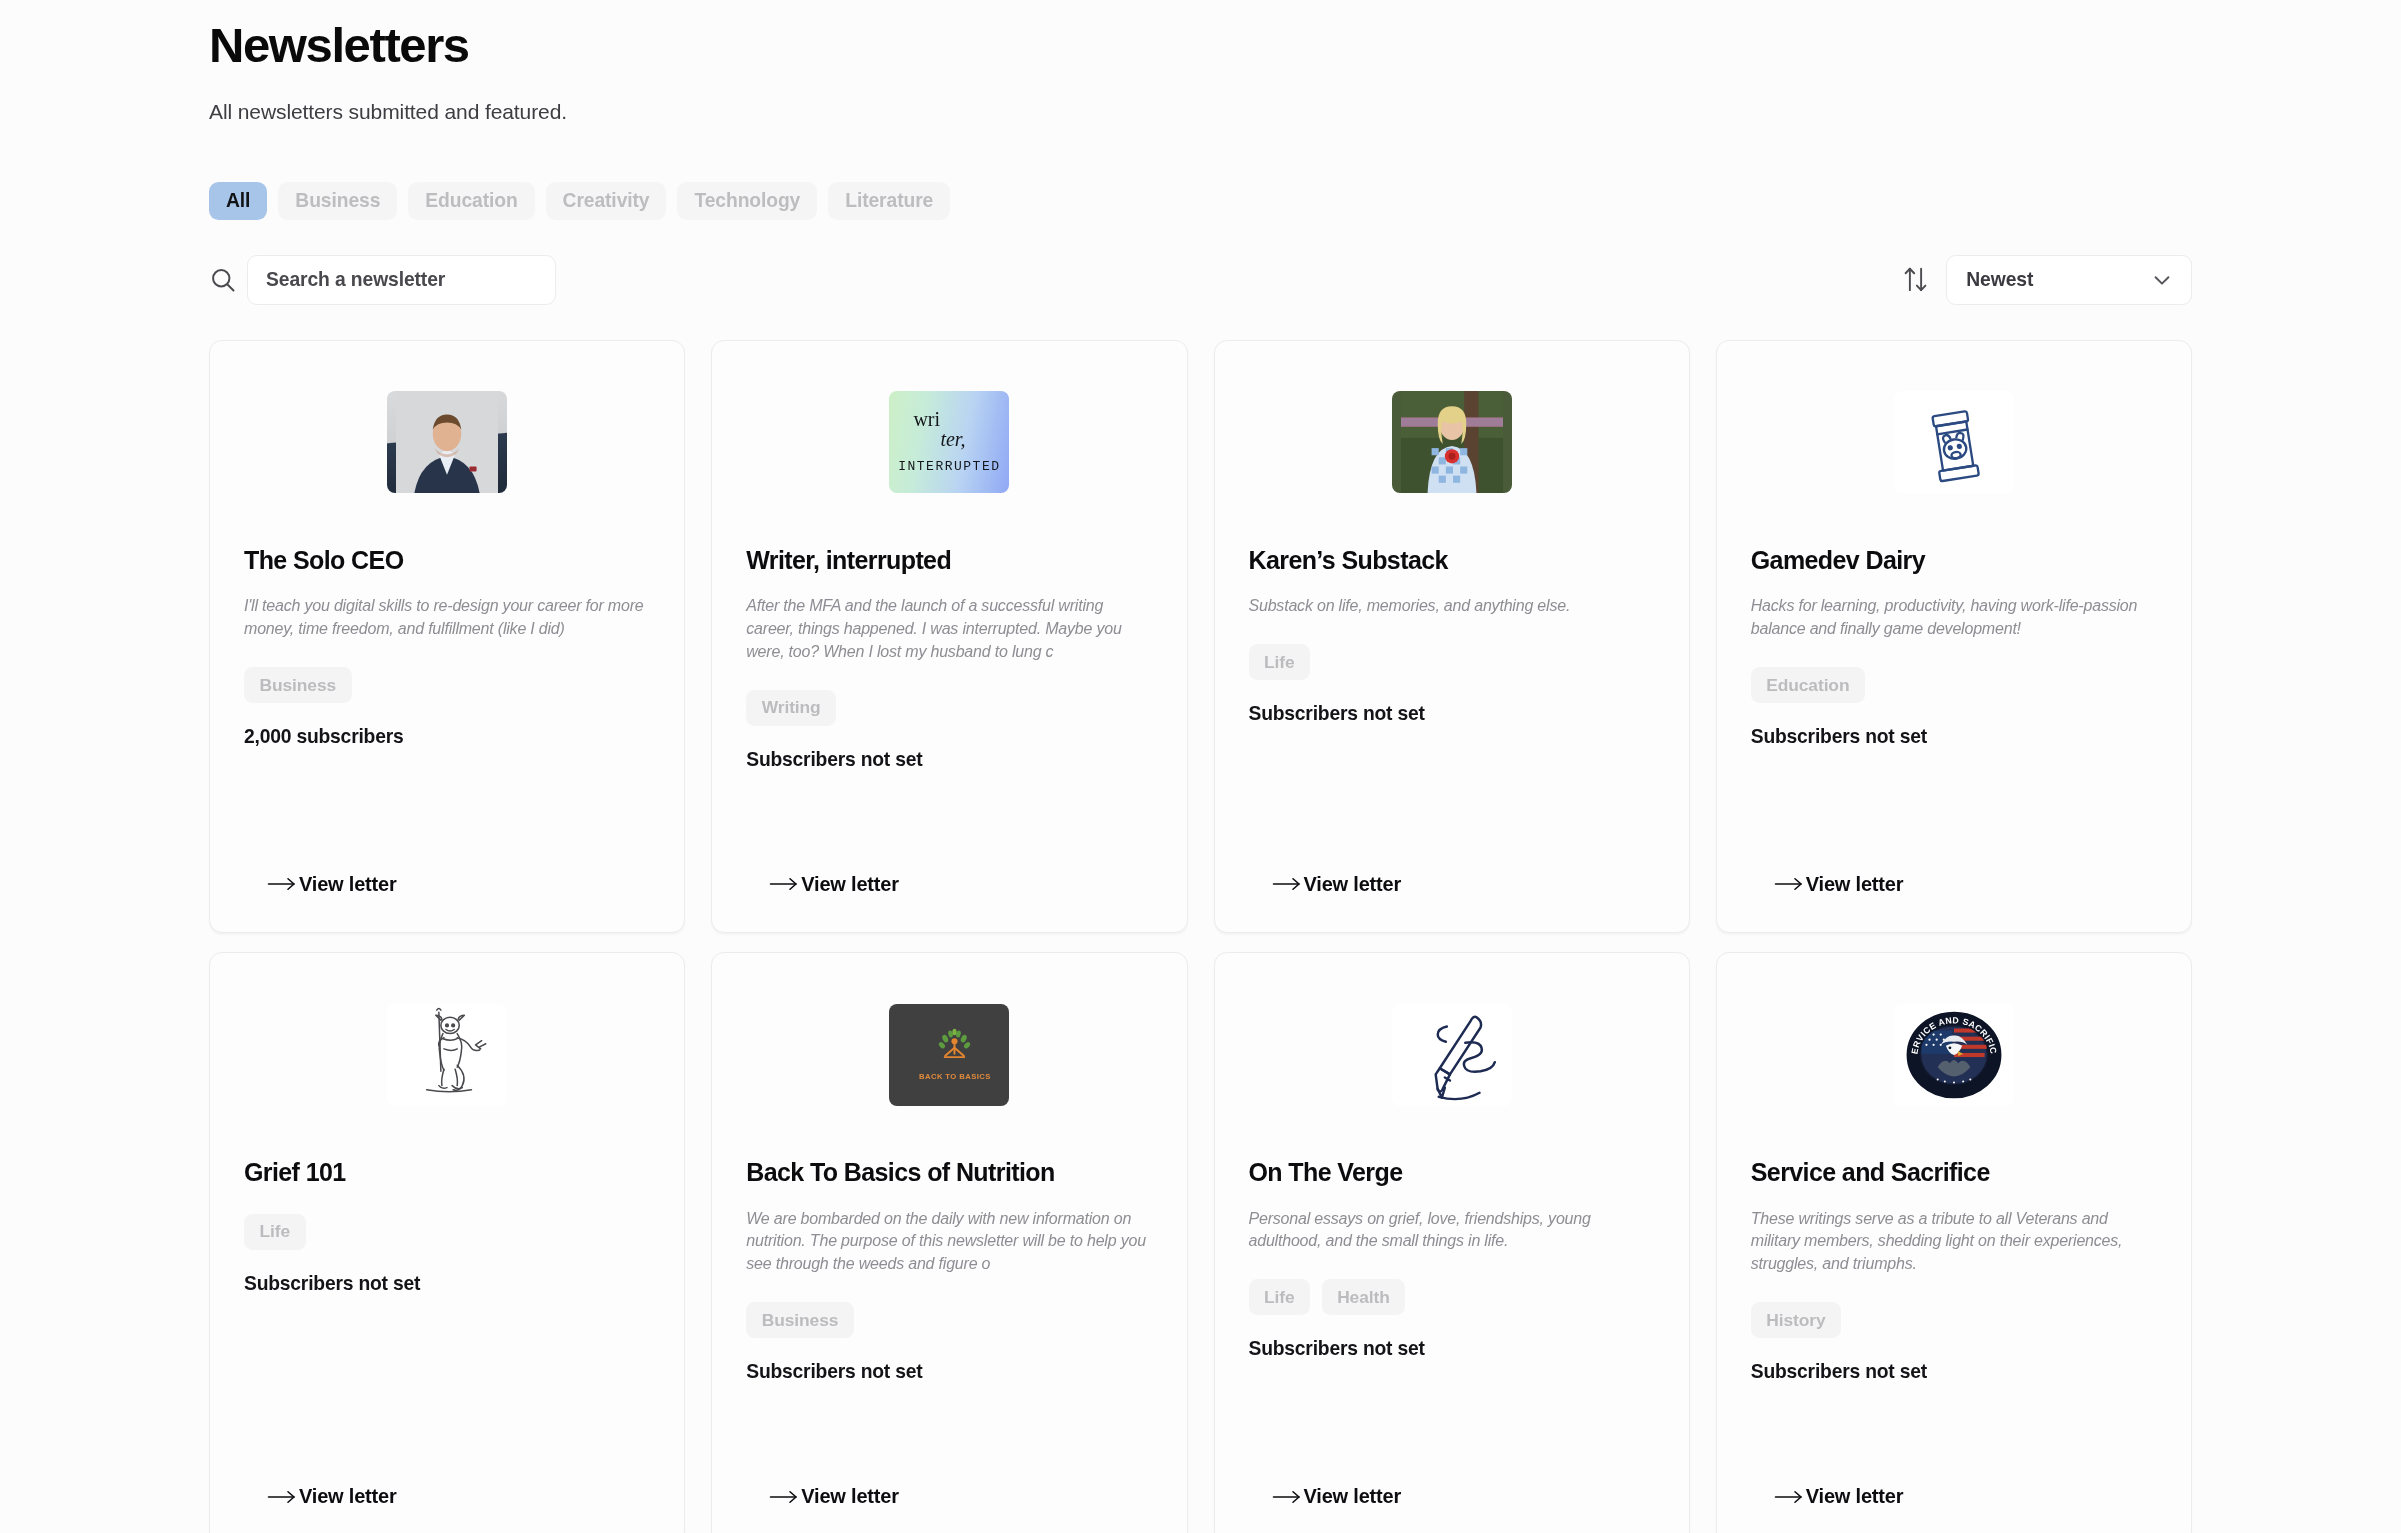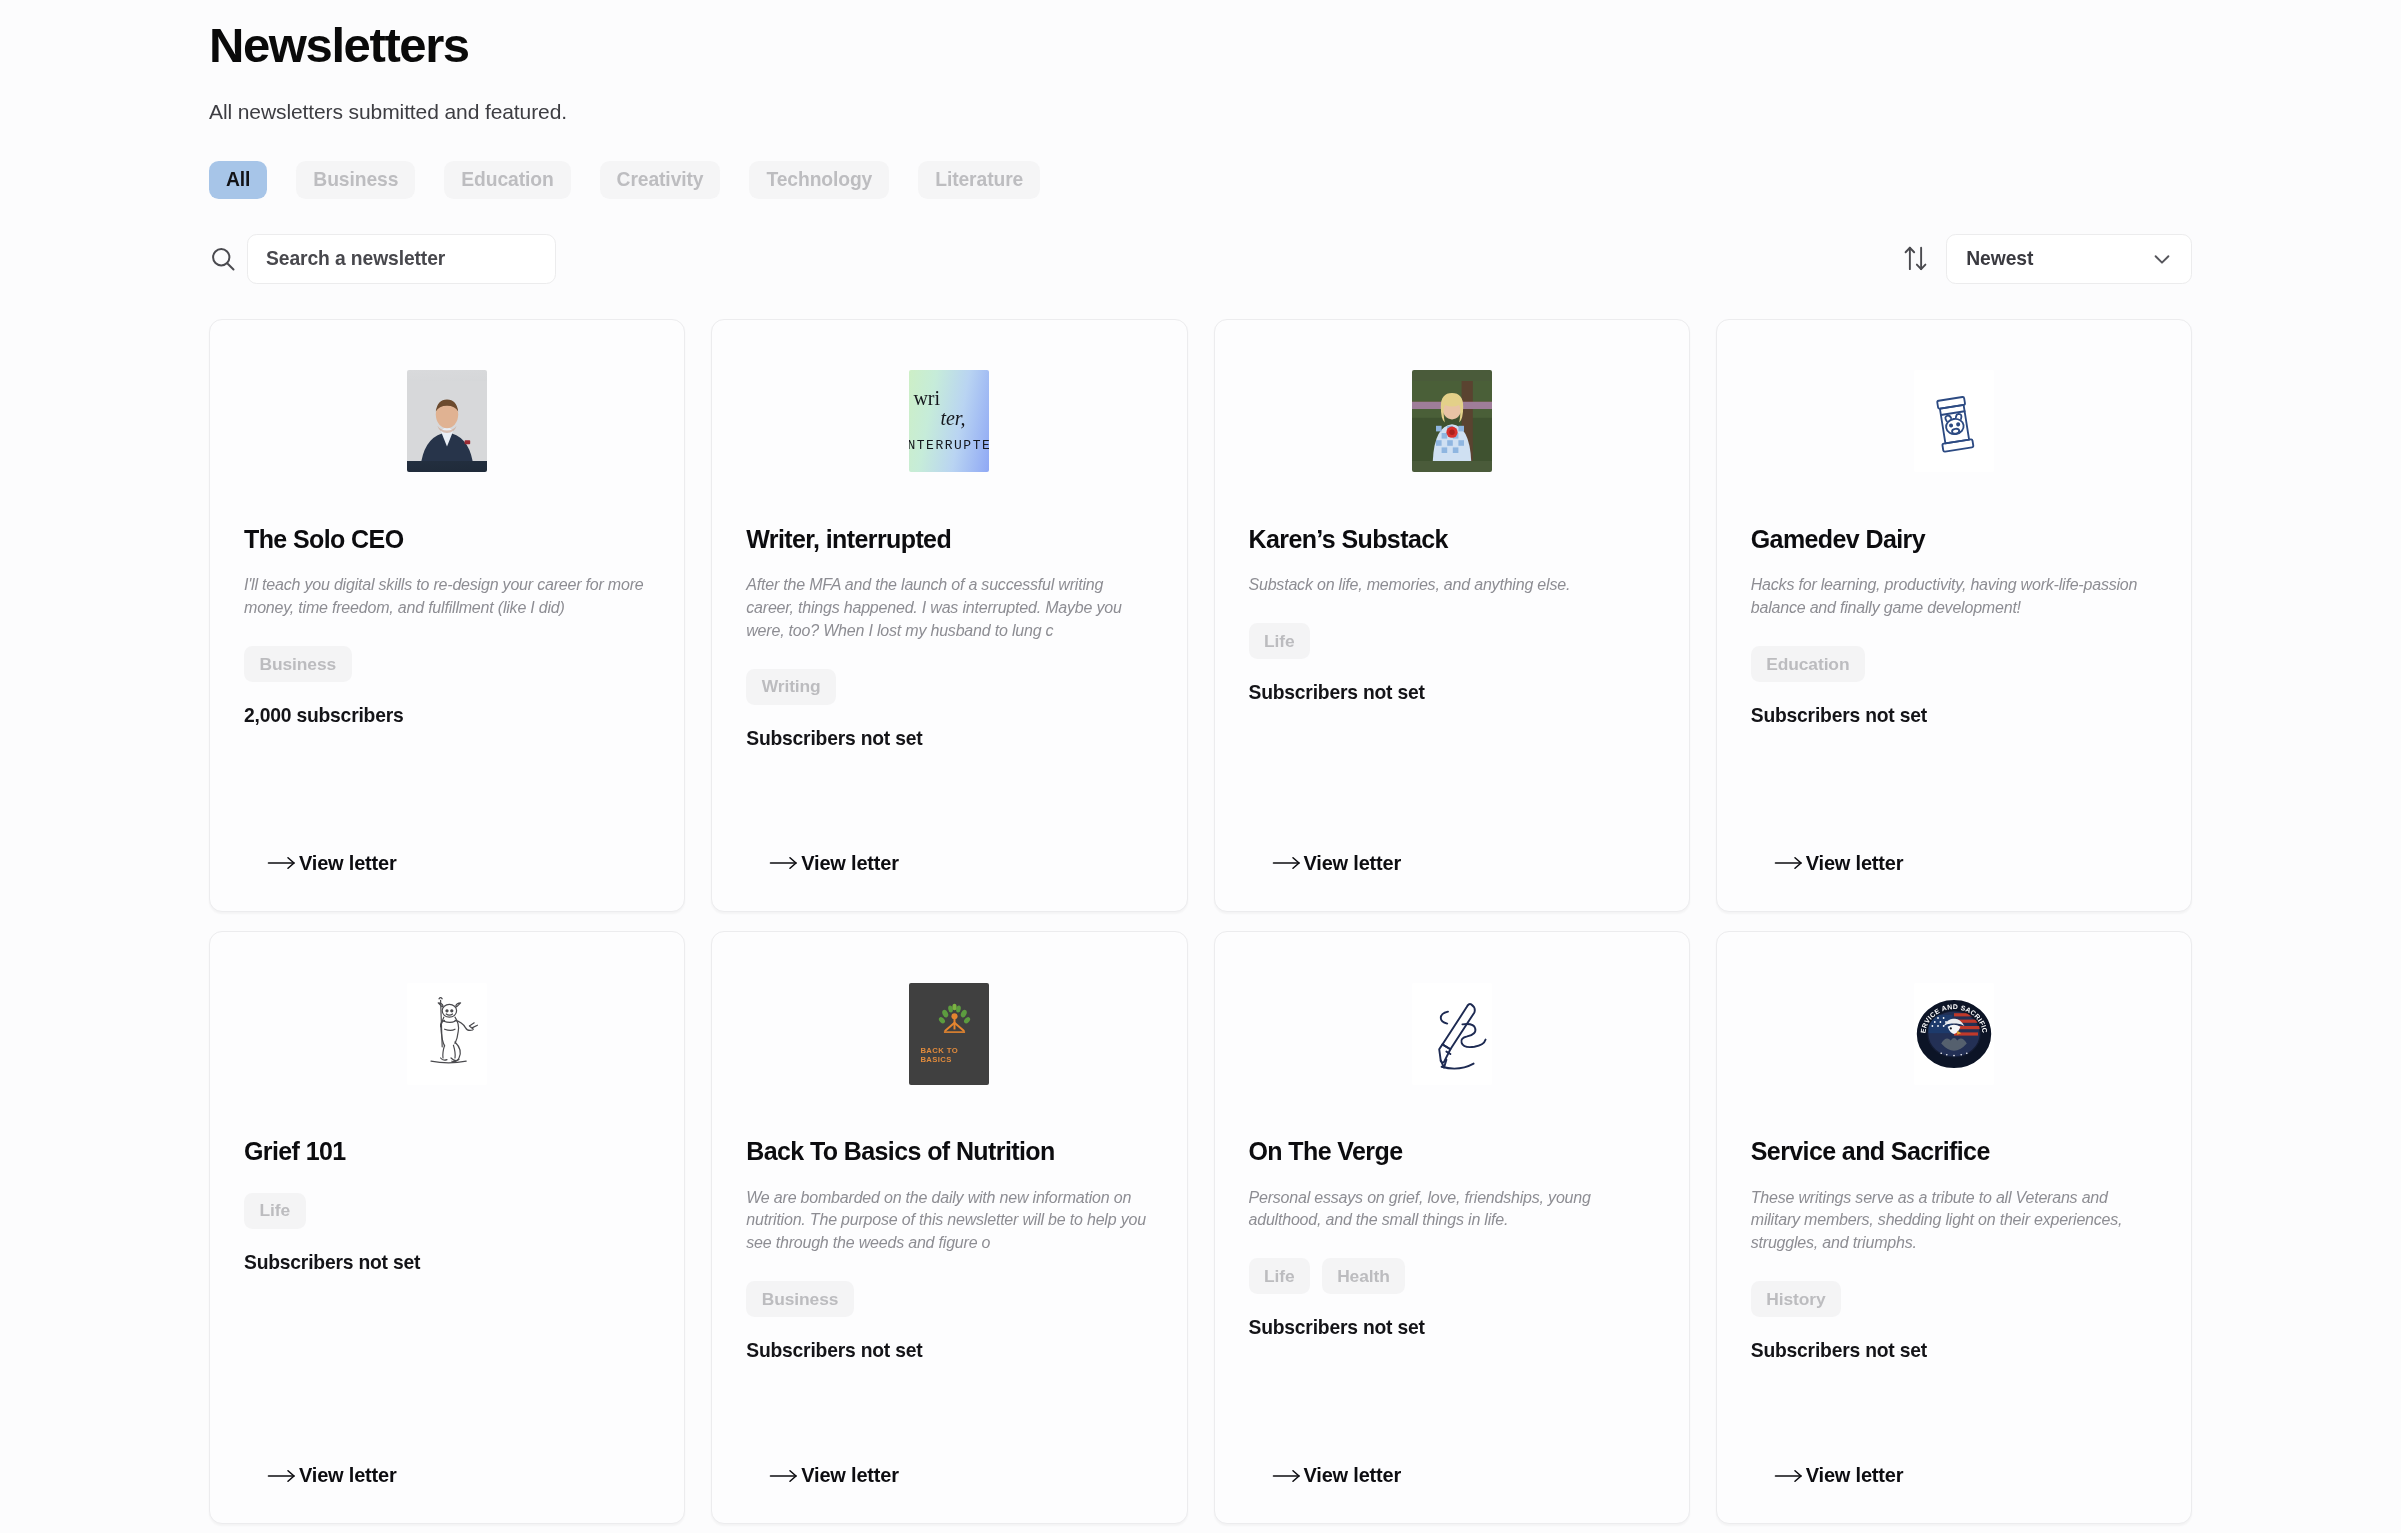--- a/index.html
+++ b/index.html
@@ -32,22 +32,22 @@
   .page-subtitle {
     font-size: 21px;
     color: #3d3d42;
     margin-top: 27px;
     letter-spacing: -0.1px;
   }
 
   
   .chips {
     display: flex;
-    gap: 29px;
-    margin-top: 37px;
+    gap: 11px;
+    margin-top: 58px;
     align-items: center;
   }
   .chip {
     height: 38px;
     padding: 0 17px;
     border-radius: 9.7px;
     background: #f5f5f6;
     color: #bdbdc0;
     font-size: 19.3px;
     font-weight: 600;
@@ -149,23 +149,23 @@
     box-shadow: 0 1.3px 1.9px rgba(16,18,28,0.035);
   }
   .card-logo-row {
     display: flex;
     justify-content: center;
     align-items: center;
     height: 129px;
     margin-bottom: 39px;
   }
   .logo {
-    width: 80px;
+    width: 120px;
     height: 102px;
-    border-radius: 2px;
+    border-radius: 8px;
     overflow: hidden;
     display: flex;
     align-items: center;
     justify-content: center;
     position: relative;
     flex: 0 0 auto;
   }
   .card-title {
     font-size: 25px;
     font-weight: 700;

